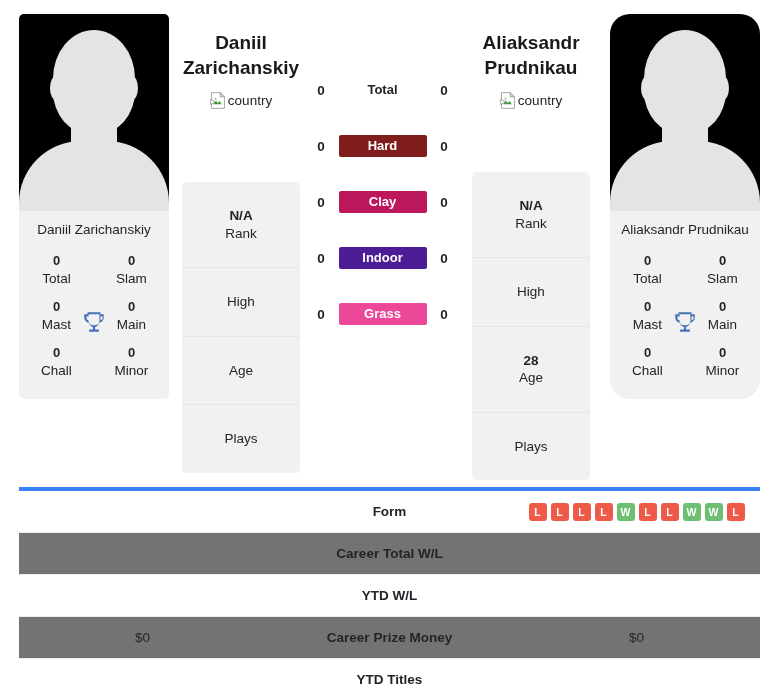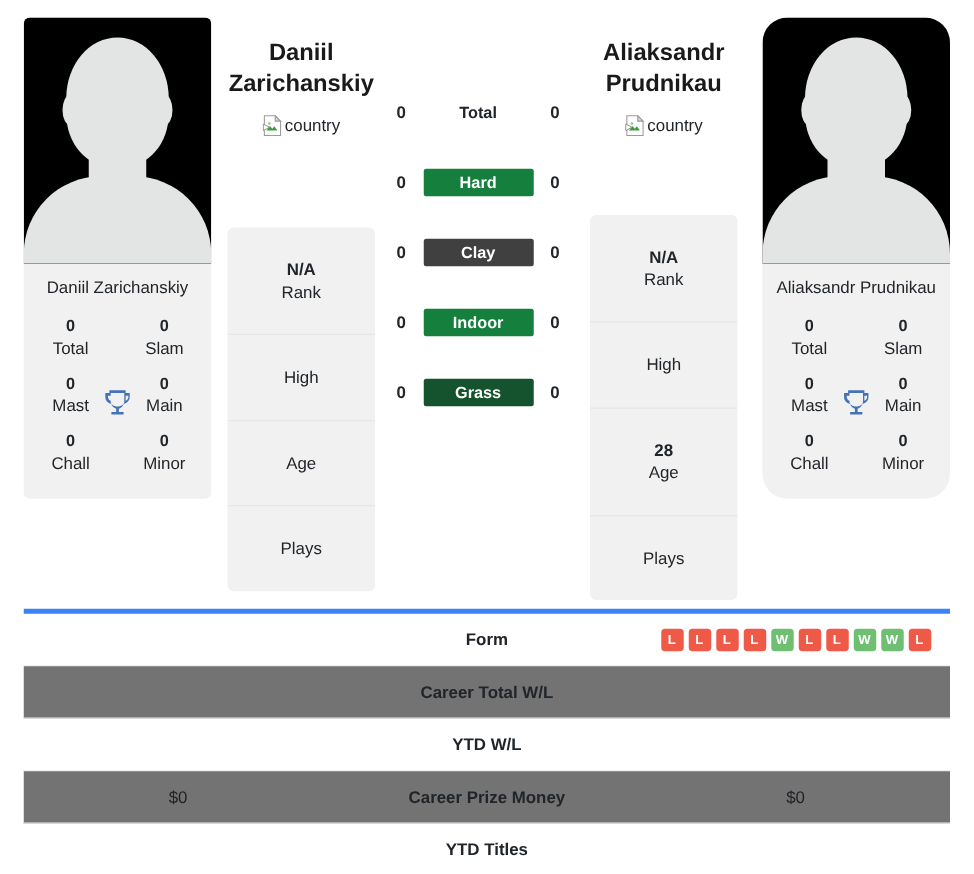--- a/index.html
+++ b/index.html
@@ -395,36 +395,36 @@
     </div>
 
     <div class="surfaces">
       <div class="surf-row">
         <span class="score-l">0</span>
         <span class="surf-badge plain">Total</span>
         <span class="score-r">0</span>
       </div>
       <div class="surf-row">
         <span class="score-l">0</span>
-        <span class="surf-badge" style="background:#15803d">Hard</span>
+        <span class="surf-badge" style="background:#7f1d1d">Hard</span>
         <span class="score-r">0</span>
       </div>
       <div class="surf-row">
         <span class="score-l">0</span>
-        <span class="surf-badge" style="background:#404040">Clay</span>
+        <span class="surf-badge" style="background:#be185d">Clay</span>
         <span class="score-r">0</span>
       </div>
       <div class="surf-row">
         <span class="score-l">0</span>
-        <span class="surf-badge" style="background:#15803d">Indoor</span>
+        <span class="surf-badge" style="background:#4c1d95">Indoor</span>
         <span class="score-r">0</span>
       </div>
       <div class="surf-row">
         <span class="score-l">0</span>
-        <span class="surf-badge" style="background:#14532d">Grass</span>
+        <span class="surf-badge" style="background:#ec4899">Grass</span>
         <span class="score-r">0</span>
       </div>
     </div>
 
     <div class="info-card left">
       <div class="info-cell tall">
         <span class="val">N/A</span>
         <span class="lbl">Rank</span>
       </div>
       <div class="info-cell tall">

